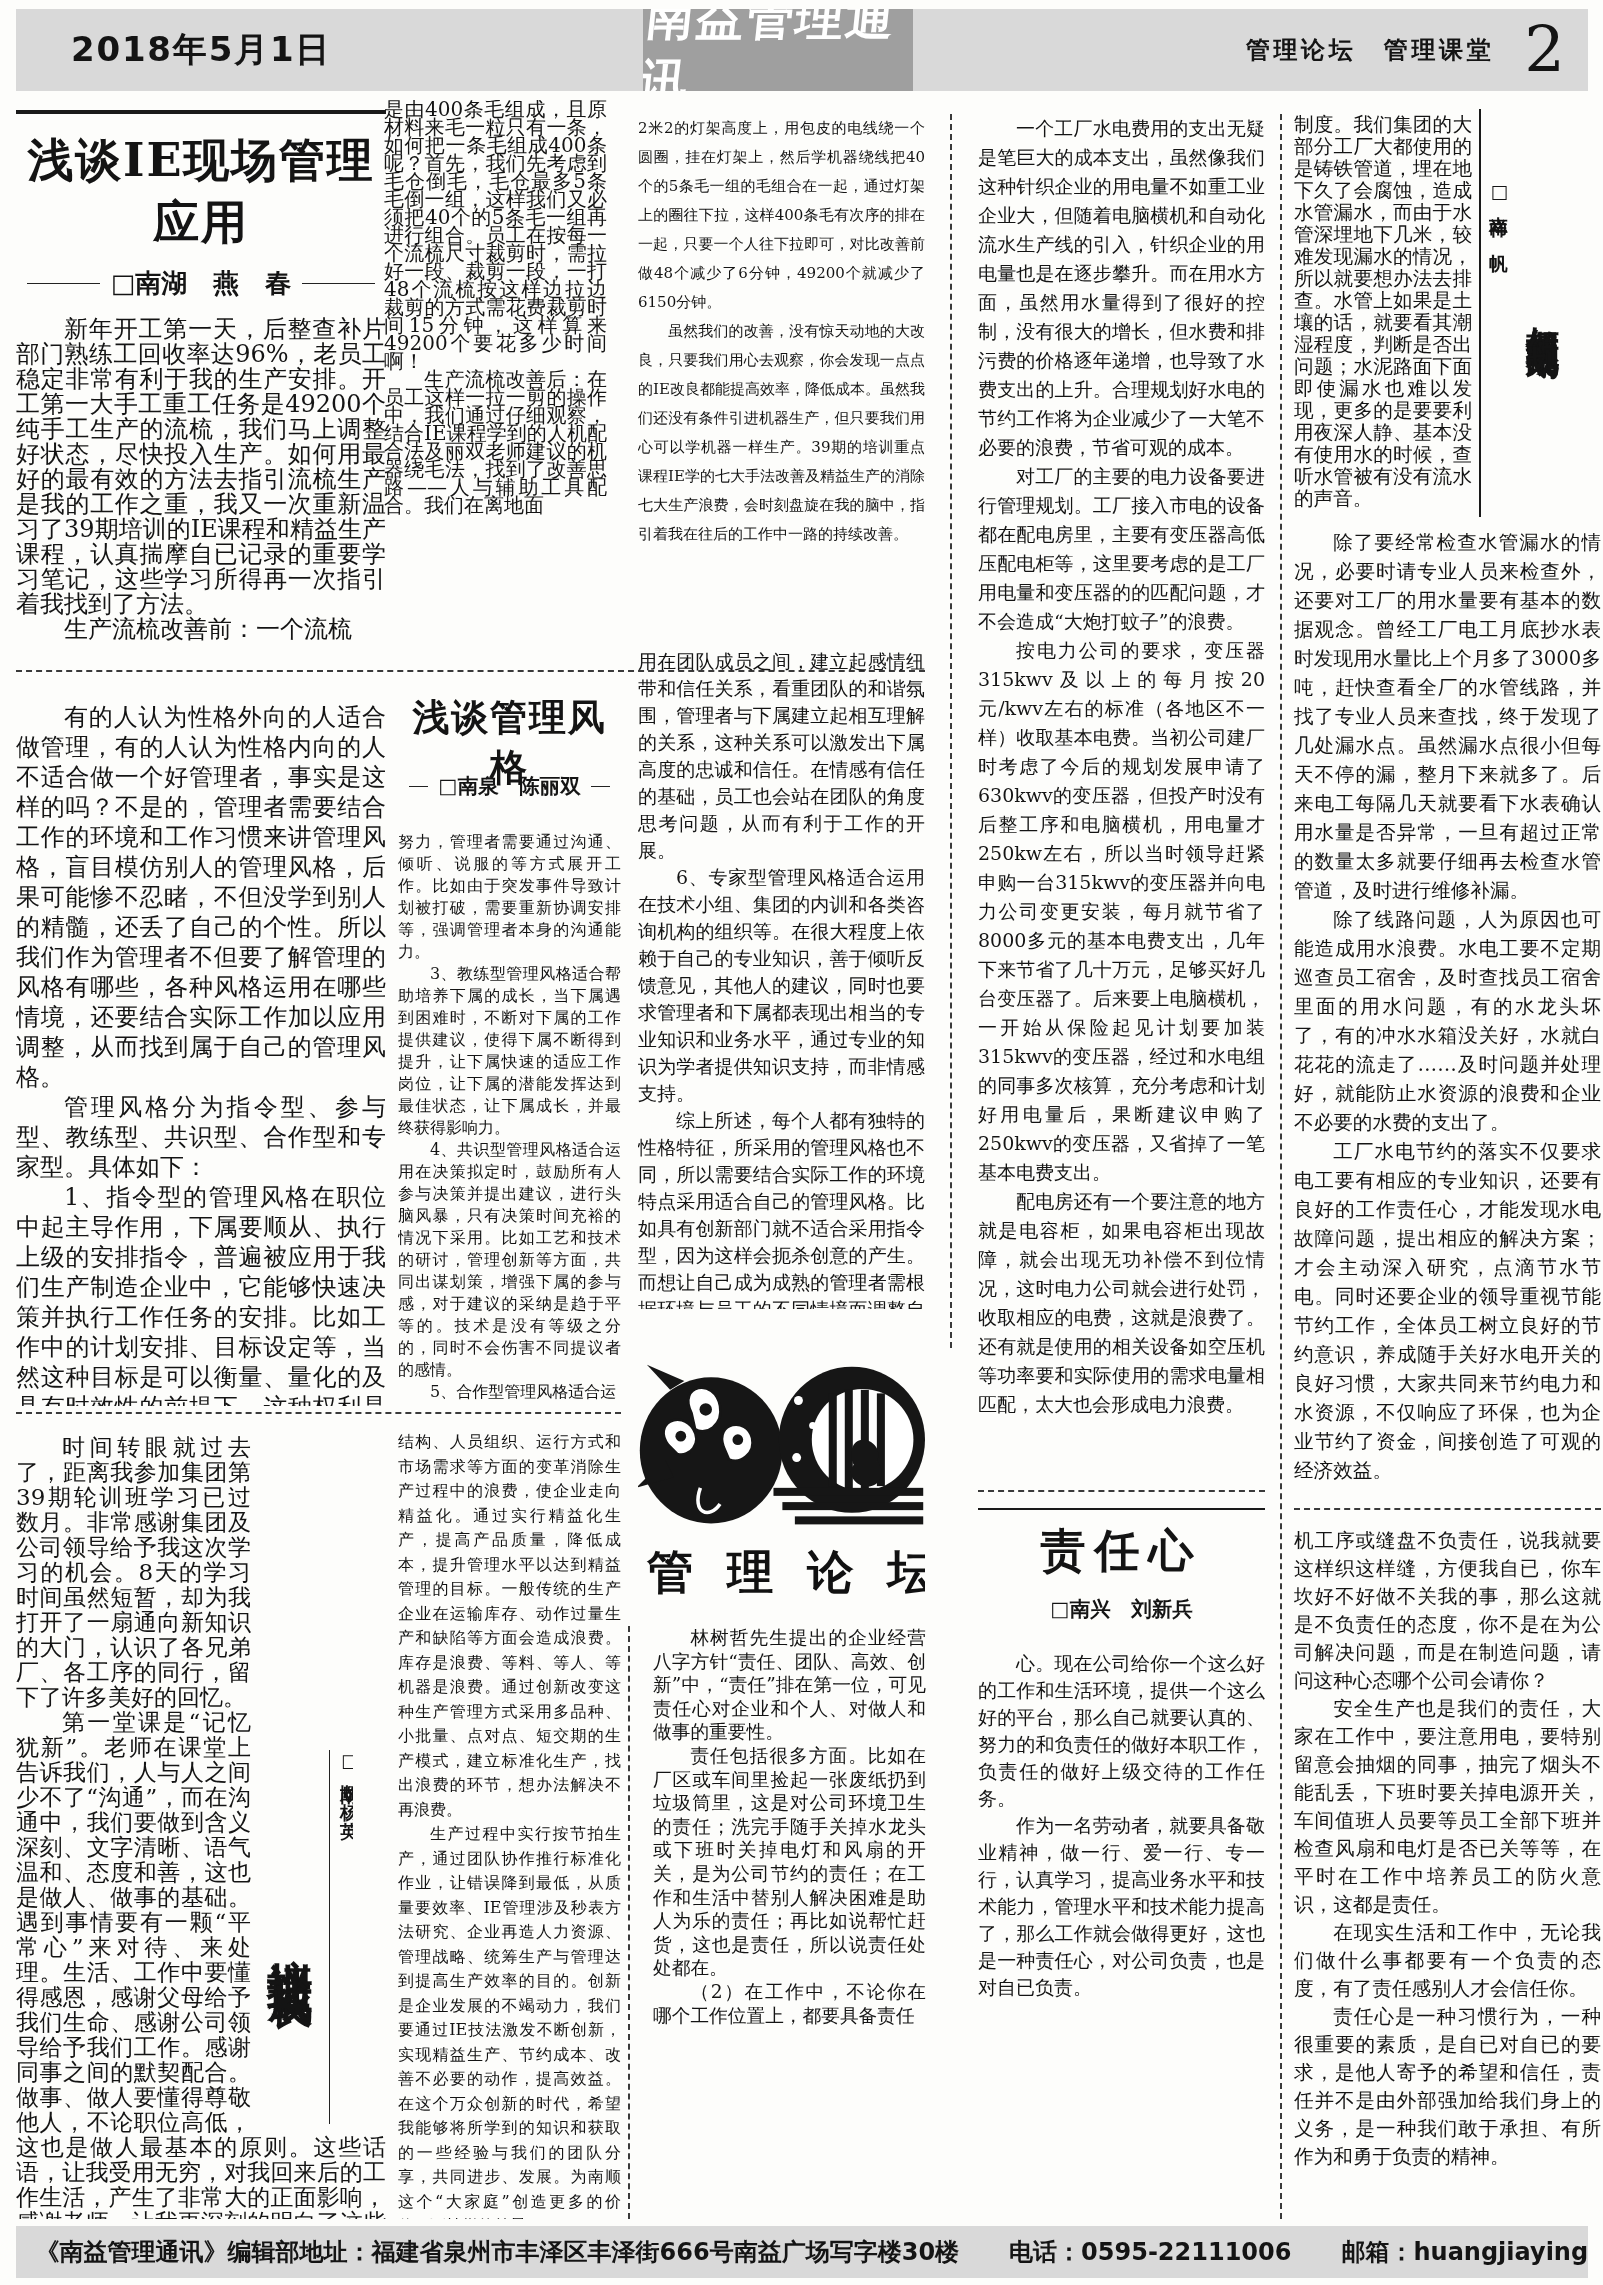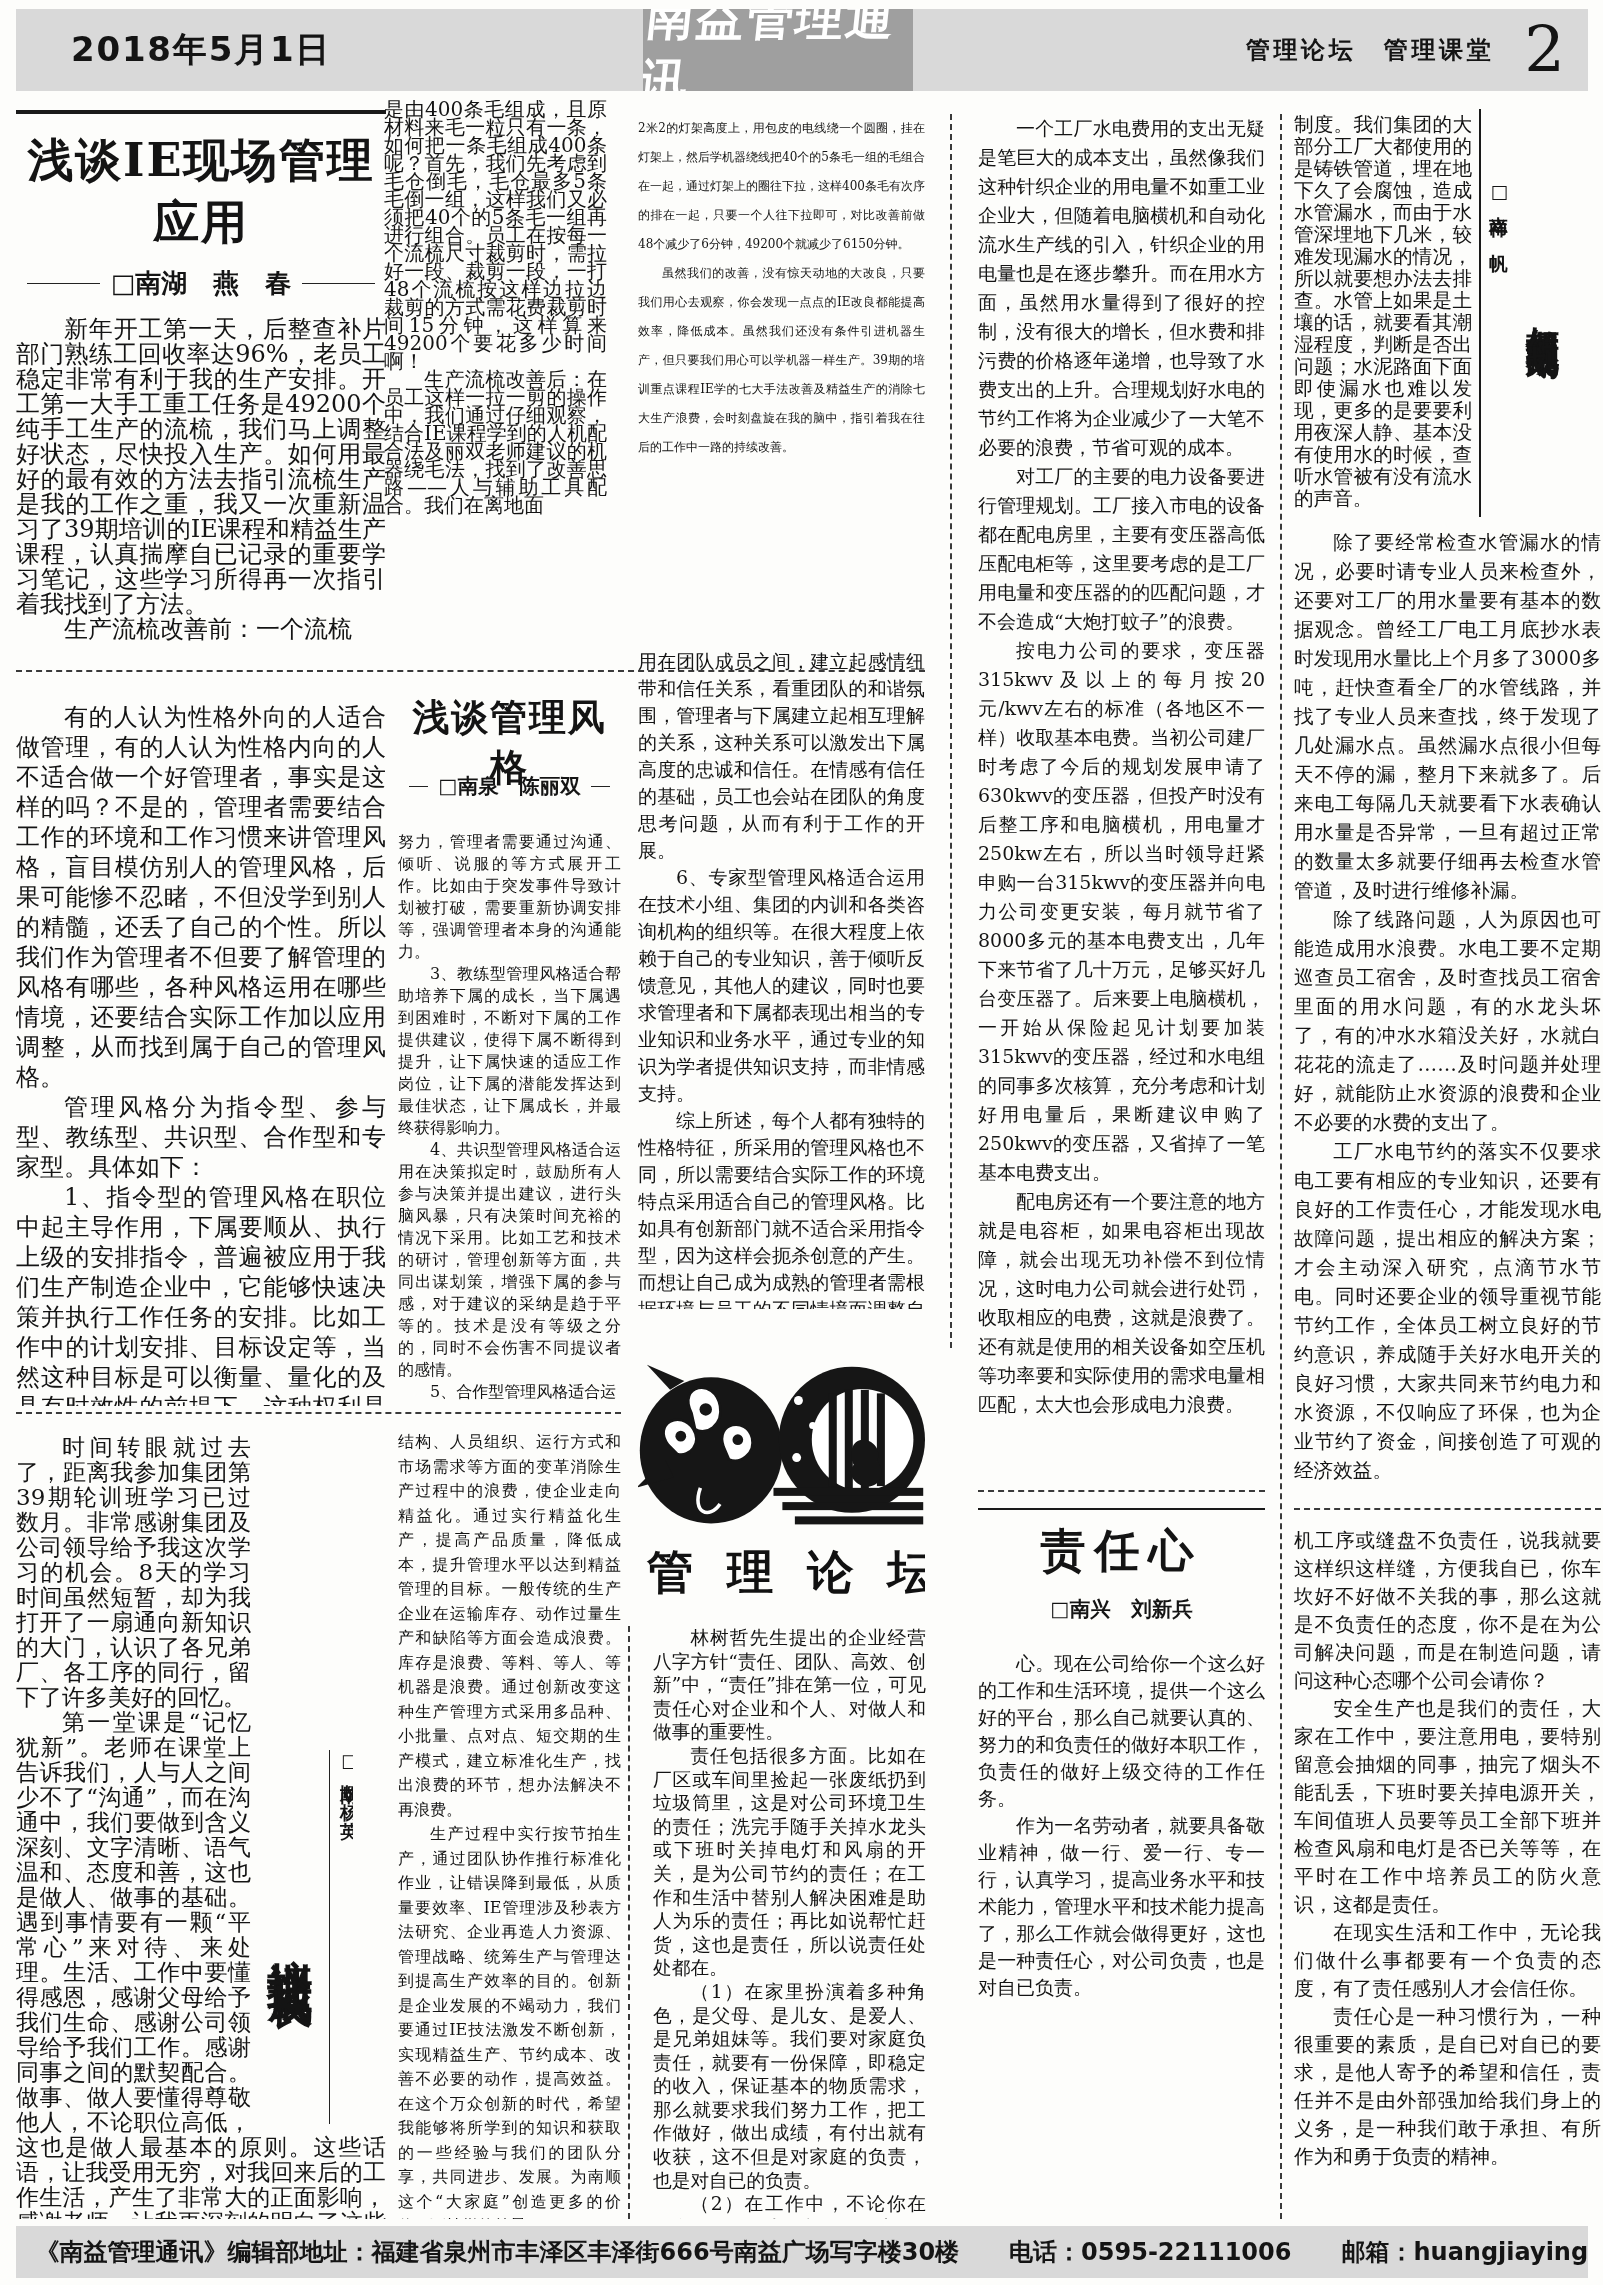--- a/index.html
+++ b/index.html
@@ -53,21 +53,21 @@
 <div class="abs body-txt" style="left:16px;top:317px;width:370px;height:351px;font-size:24px;line-height:25px;">
     <p class="para">新年开工第一天，后整查补片部门熟练工回收率达96%，老员工稳定非常有利于我的生产安排。开工第一大手工重工任务是49200个纯手工生产的流梳，我们马上调整好状态，尽快投入生产。如何用最好的最有效的方法去指引流梳生产是我的工作之重，我又一次重新温习了39期培训的IE课程和精益生产课程，认真揣摩自已记录的重要学习笔记，这些学习所得再一次指引着我找到了方法。</p>
     <p class="para">生产流梳改善前：一个流梳</p>
   </div>
 
 <div class="abs body-txt" style="left:384px;top:100px;width:223px;height:570px;font-size:20px;line-height:18px;">
     <p class="para flush">是由400条毛组成，且原材料来毛一粒只有一条，如何把一条毛组成400条呢？首先，我们先考虑到毛仓倒毛，毛仓最多5条毛倒一组，这样我们又必须把40个的5条毛一组再进行组合。员工在按每一个流梳尺寸裁剪时，需拉好一段、裁剪一段，一打48个流梳按这样边拉边裁剪的方式需花费裁剪时间15分钟，这样算来49200个要花多少时间啊！</p>
     <p class="para">生产流梳改善后：在员工这样一拉一剪的操作中，我们通过仔细观察，结合IE课程学到的人机配合法及丽双老师建议的机器绕毛法，找到了改善思路——人与辅助工具配合。我们在离地面</p>
   </div>
 
-<div class="abs body-txt" style="left:638px;top:114px;width:287px;height:519px;font-size:12px;line-height:29px;">
+<div class="abs body-txt" style="left:638px;top:114px;width:287px;height:519px;font-size:15px;line-height:29px;">
     <p class="para flush">2米2的灯架高度上，用包皮的电线绕一个圆圈，挂在灯架上，然后学机器绕线把40个的5条毛一组的毛组合在一起，通过灯架上的圈往下拉，这样400条毛有次序的排在一起，只要一个人往下拉即可，对比改善前做48个减少了6分钟，49200个就减少了6150分钟。</p>
     <p class="para">虽然我们的改善，没有惊天动地的大改良，只要我们用心去观察，你会发现一点点的IE改良都能提高效率，降低成本。虽然我们还没有条件引进机器生产，但只要我们用心可以学机器一样生产。39期的培训重点课程IE学的七大手法改善及精益生产的消除七大生产浪费，会时刻盘旋在我的脑中，指引着我在往后的工作中一路的持续改善。</p>
   </div>
 
 <div class="abs dash-h" style="left:16px;top:670px;width:909px;"></div>
 
 <div class="abs body-txt" style="left:16px;top:702px;width:370px;height:704px;font-size:24px;line-height:30px;">
     <p class="para">有的人认为性格外向的人适合做管理，有的人认为性格内向的人不适合做一个好管理者，事实是这样的吗？不是的，管理者需要结合工作的环境和工作习惯来讲管理风格，盲目模仿别人的管理风格，后果可能惨不忍睹，不但没学到别人的精髓，还丢了自己的个性。所以我们作为管理者不但要了解管理的风格有哪些，各种风格运用在哪些情境，还要结合实际工作加以应用调整，从而找到属于自己的管理风格。</p>
     <p class="para">管理风格分为指令型、参与型、教练型、共识型、合作型和专家型。具体如下：</p>
     <p class="para">1、指令型的管理风格在职位中起主导作用，下属要顺从、执行上级的安排指令，普遍被应用于我们生产制造企业中，它能够快速决策并执行工作任务的安排。比如工作中的计划安排、目标设定等，当然这种目标是可以衡量、量化的及具有时效性的前提下。这种权利是组织架构赋予的权力。</p>
@@ -138,21 +138,20 @@
       <circle cx="178" cy="116" r="5" fill="#ffffff"></circle>
     </g>
     <text x="10" y="262" font-family="'DejaVu Sans','Liberation Sans',sans-serif" font-weight="bold" font-size="52" letter-spacing="38" fill="#111111">管理论坛</text>
   </svg>
 </div>
 
 <div class="abs dash-v" style="left:628px;top:1626px;height:593px;"></div>
 <div class="abs body-txt" style="left:653px;top:1626px;width:273px;height:593px;font-size:18.7px;line-height:23.6px;">
     <p class="para">林树哲先生提出的企业经营八字方针“责任、团队、高效、创新”中，“责任”排在第一位，可见责任心对企业和个人、对做人和做事的重要性。</p>
     <p class="para">责任包括很多方面。比如在厂区或车间里捡起一张废纸扔到垃圾筒里，这是对公司环境卫生的责任；洗完手随手关掉水龙头或下班时关掉电灯和风扇的开关，是为公司节约的责任；在工作和生活中替别人解决困难是助人为乐的责任；再比如说帮忙赶货，这也是责任，所以说责任处处都在。</p>
-    <p class="para">（1）在家里扮演着多种角色，是父母、是儿女、是爱人、是兄弟姐妹等。我们要对家庭负责任，就要有一份保障，即稳定的收入，保证基本的物质需求，那么就要求我们努力工作，把工作做好，做出成绩，有付出就有收获，这不但是对家庭的负责，也是对自已的负责。</p>
     <p class="para">（2）在工作中，不论你在哪个工作位置上，都要具备责任</p>
   </div>
 
 <div class="abs dash-v" style="left:950px;top:114px;height:1234px;"></div>
 <div class="abs dash-v" style="left:1280px;top:114px;height:2105px;"></div>
 
 <div class="abs body-txt" style="left:978px;top:114px;width:287px;height:1365px;font-size:19px;line-height:29px;">
     <p class="para">一个工厂水电费用的支出无疑是笔巨大的成本支出，虽然像我们这种针织企业的用电量不如重工业企业大，但随着电脑横机和自动化流水生产线的引入，针织企业的用电量也是在逐步攀升。而在用水方面，虽然用水量得到了很好的控制，没有很大的增长，但水费和排污费的价格逐年递增，也导致了水费支出的上升。合理规划好水电的节约工作将为企业减少了一大笔不必要的浪费，节省可观的成本。</p>
     <p class="para">对工厂的主要的电力设备要进行管理规划。工厂接入市电的设备都在配电房里，主要有变压器高低压配电柜等，这里要考虑的是工厂用电量和变压器的的匹配问题，才不会造成“大炮打蚊子”的浪费。</p>
     <p class="para">按电力公司的要求，变压器315kwv及以上的每月按20元/kwv左右的标准（各地区不一样）收取基本电费。当初公司建厂时考虑了今后的规划发展申请了630kwv的变压器，但投产时没有后整工序和电脑横机，用电量才250kw左右，所以当时领导赶紧申购一台315kwv的变压器并向电力公司变更安装，每月就节省了8000多元的基本电费支出，几年下来节省了几十万元，足够买好几台变压器了。后来要上电脑横机，一开始从保险起见计划要加装315kwv的变压器，经过和水电组的同事多次核算，充分考虑和计划好用电量后，果断建议申购了250kwv的变压器，又省掉了一笔基本电费支出。</p>

